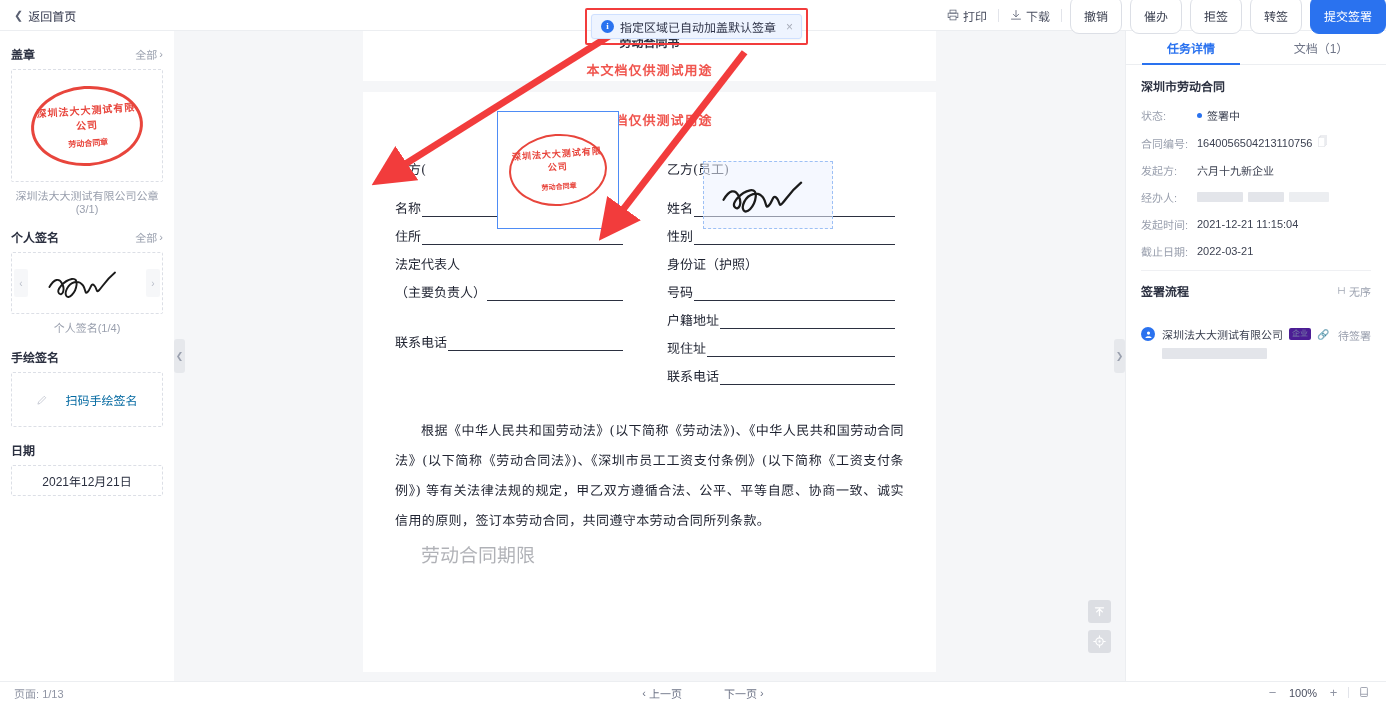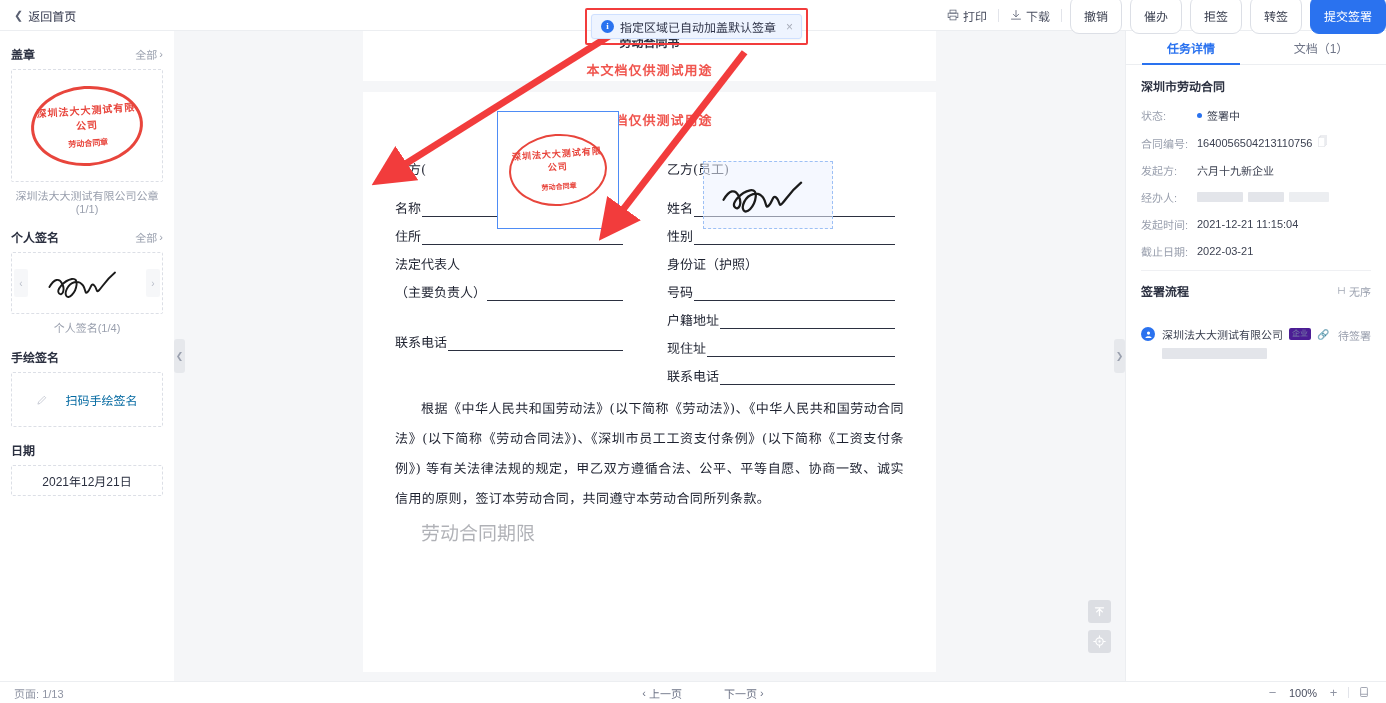--- a/index.html
+++ b/index.html
@@ -145,21 +145,21 @@
 
   .party-row { display: flex; gap: 44px; margin-top: 30px; }
   .party-col { width: 228px; }
   .party-head { font-size: 13px; margin-bottom: 22px; position: relative; height: 17px; }
   .field { font-size: 13px; margin-bottom: 9px; display: flex; align-items: flex-end; white-space: nowrap; }
   .field-label { flex: 0 0 auto; }
   .field-line { flex: 1; border-bottom: 1px solid #2b3040; height: 14px; margin-left: 1px; }
   .field-noline { font-size: 13px; margin-bottom: 9px; }
 
   .para {
-    font-size: 13px; line-height: 30px; text-indent: 26px;
+    font-size: 13px; line-height: 30px; margin-top: 22px; text-indent: 26px;
     text-align: justify; letter-spacing: 0.4px;
   }
   .para-cut { margin-top: 4px; text-indent: 26px; font-size: 19px; color: #1e2230; opacity: .35; }
 
   
   .seal-field {
     position: absolute; left: 102px; top: -48px; width: 122px; height: 118px;
     border: 1px solid #4e8cf5; background: #fff;
     display: flex; align-items: center; justify-content: center; z-index: 5; cursor: pointer;
   }
@@ -288,21 +288,21 @@
           <span>全部</span>
           <span>›</span>
         </span>
       </div>
       <div class="sb-card seal-card">
         <div class="seal">
           <div class="seal-top">深圳法大大测试有限公司</div>
           <div class="seal-bottom">劳动合同章</div>
         </div>
       </div>
-      <div class="sb-caption">深圳法大大测试有限公司公章(1/1)</div>
+      <div class="sb-caption">深圳法大大测试有限公司公章(3/1)</div>
 
       <div class="sb-head">
         <span class="sb-title">个人签名</span>
         <span class="sb-all">
           <span>全部</span>
           <span>›</span>
         </span>
       </div>
       <div class="sb-card sign-card">
         <span class="carousel-arrow ca-left">‹</span>

